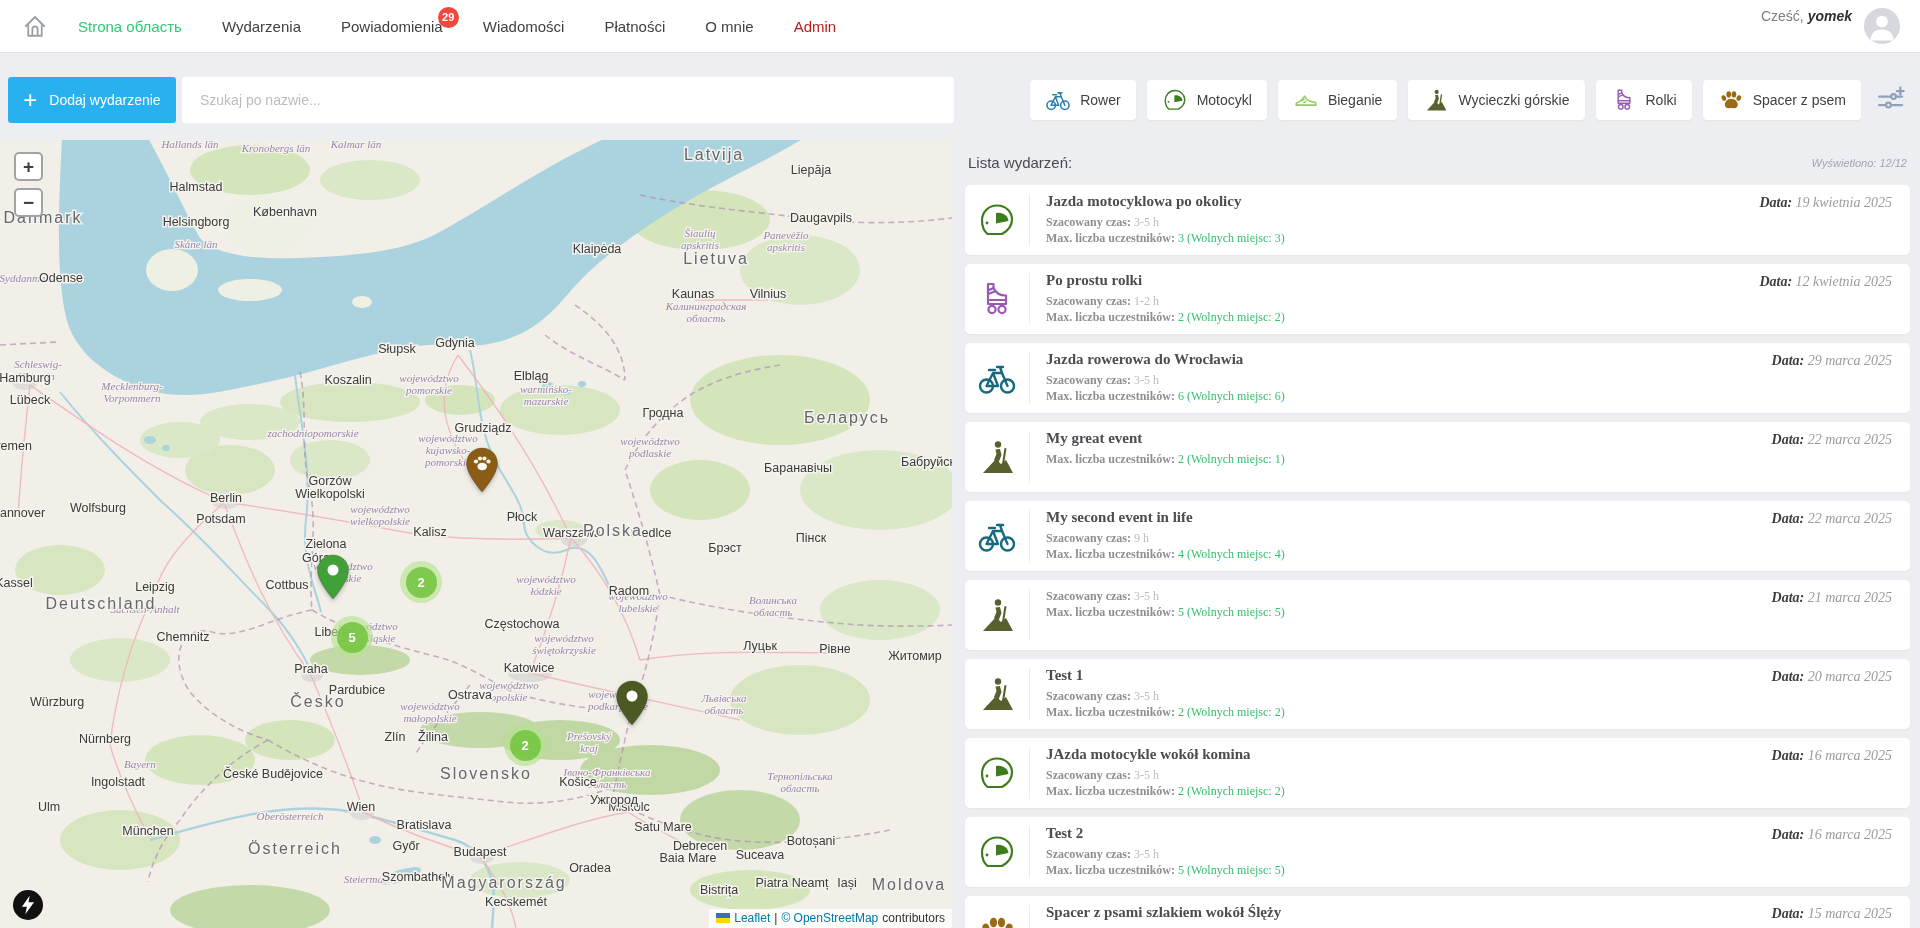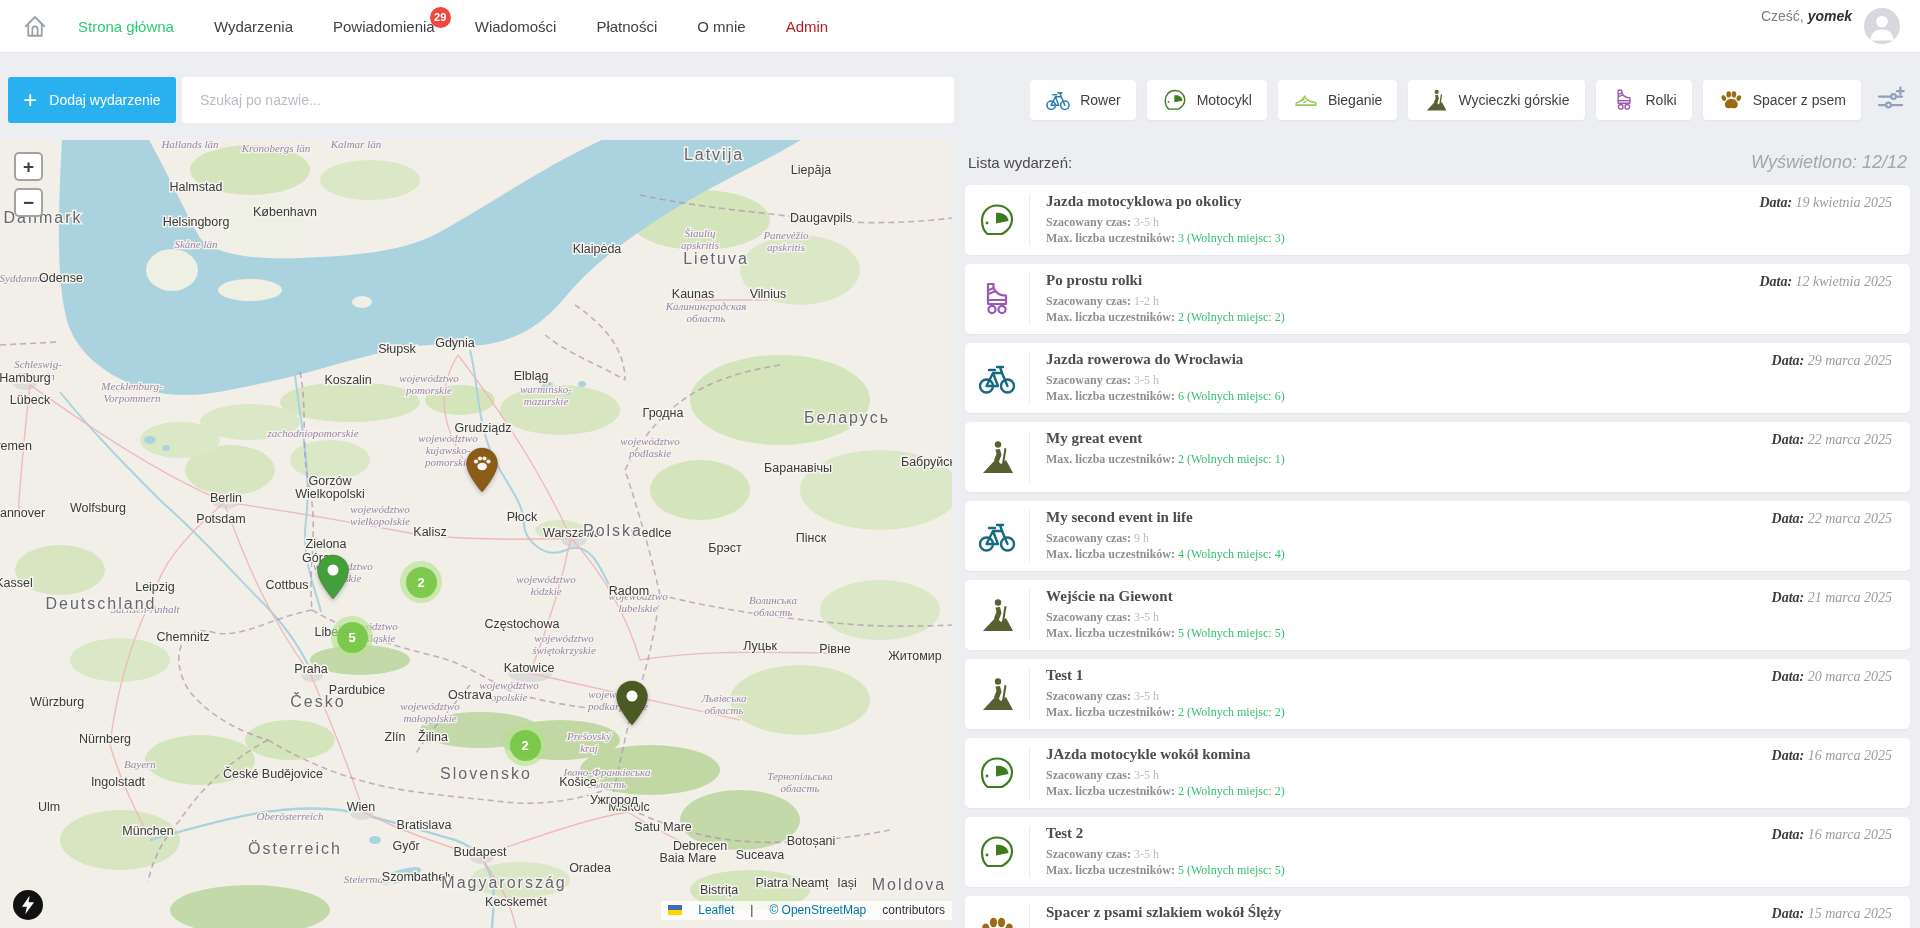--- a/index.html
+++ b/index.html
@@ -33,39 +33,39 @@
   .sliders-btn { background:none; border:none; width:34px; height:34px; color:#8fa0ba; cursor:pointer; margin-left:2px; }
 
   
   .main { display:flex; margin-top:17px; height:788px; }
 
   
   .map { position:relative; width:952px; height:788px; flex:none; overflow:hidden; background:#f2efe9; }
   .map svg.base { position:absolute; inset:0; }
   .zoomctl { position:absolute; top:12px; left:14px; display:flex; flex-direction:column; gap:7px; z-index:30; }
   .zoombtn { width:29px; height:29px; background:#fff; border:2px solid #a3a3a3; border-radius:5px; font-size:19px; font-weight:700; color:#404040; display:flex; align-items:center; justify-content:center; cursor:pointer; font-family:inherit; line-height:1; }
-  .attribution { position:absolute; right:0; bottom:8px; background:rgba(255,255,255,.78); padding:2px 7px 3px 7px; font-size:12px; color:#333; z-index:30; display:flex; align-items:center; gap:16px; }
+  .attribution { position:absolute; right:0; bottom:0; background:rgba(255,255,255,.78); padding:2px 7px 3px 7px; font-size:12px; color:#333; z-index:30; display:flex; align-items:center; gap:4px; }
   .attribution a { color:#0078A8; text-decoration:none; cursor:pointer; }
   .flag { width:14px; height:10px; display:inline-block; }
   .flag .t { display:block; width:100%; height:5px; background:#3c6eb4; }
   .flag .b { display:block; width:100%; height:5px; background:#ffd500; }
   .fab { position:absolute; left:13px; bottom:8px; width:30px; height:30px; border-radius:50%; background:#111; border:none; color:#fff; z-index:30; cursor:pointer; padding:4px; }
   .pin { position:absolute; width:34px; height:46px; z-index:20; cursor:pointer; filter:drop-shadow(0 2px 2px rgba(0,0,0,.25)); }
   .cluster { position:absolute; width:42px; height:42px; border-radius:50%; background:rgba(181,226,140,.62); display:flex; align-items:center; justify-content:center; z-index:18; cursor:pointer; }
   .cluster .inner { width:31px; height:31px; border-radius:50%; background:rgba(115,197,64,.88); color:#fff; font-size:13px; font-weight:700; display:flex; align-items:center; justify-content:center; }
 
   text.city { font-size:12.5px; fill:#3a3a3a; paint-order:stroke; stroke:#f5f3ee; stroke-width:3px; font-family:"Liberation Sans",sans-serif; }
   text.country { font-size:16px; fill:#66666e; letter-spacing:2px; font-weight:500; paint-order:stroke; stroke:#f5f3ee; stroke-width:3px; font-family:"Liberation Sans",sans-serif; }
   text.region { font-size:11px; font-style:italic; fill:#9a86a8; paint-order:stroke; stroke:#f5f3ee; stroke-width:2.5px; font-family:"Liberation Serif",serif; }
 
   
   .events { flex:1; padding:0 10px 0 13px; overflow:hidden; }
   .events-header { height:45px; display:flex; align-items:center; justify-content:space-between; padding:0 3px; }
   .events-title { font-size:15px; color:#4a4a4f; }
-  .events-counter { font-size:18px; font-style:italic; color:#a2a6ad; }
+  .events-counter { font-size:11px; font-style:italic; color:#a2a6ad; }
   .event-card { background:#fff; border-radius:5px; height:70px; margin-bottom:9px; display:flex; box-shadow:0 1px 2px rgba(0,0,0,.04); cursor:pointer;font-family:Liberation Serif, serif; }
   .ev-icon { width:64px; flex:none; display:flex; align-items:center; justify-content:center; }
   .ev-icon .icon { width:40px; height:40px; }
   .ev-divider { width:1px; background:#ececee; margin:9px 0; flex:none; }
   .ev-body { flex:1; padding:8px 16px 0 16px; min-width:0; }
   .ev-title { font-size:15px; font-weight:600; color:#4c4c52; margin-bottom:4px; white-space:nowrap; }
   .ev-row { font-size:12px; line-height:16px; white-space:nowrap; }
   .ev-label { color:#8e8e94; font-weight:700; }
   .ev-val { color:#bcbcc2; }
   .ev-green { color:#35c06f; }
@@ -80,21 +80,21 @@
   <span class="icon home-btn">
     <svg viewBox="0 0 40 40">
         <g stroke="currentColor" fill="none" stroke-width="2.4" stroke-linejoin="round">
           <path d="M7 21 L20 8 L33 21"></path>
           <path d="M11 17.5 V33 H29 V17.5"></path>
           <path d="M16.5 33 V24 a3.5 3.5 0 0 1 7 0 V33"></path>
         </g>
       </svg>
   </span>
   <nav class="nav-items">
-  <span class="nav-item active"><span class="nav-label">Strona główna</span></span>
+  <span class="nav-item active"><span class="nav-label">Strona область</span></span>
 
   <span class="nav-item"><span class="nav-label">Wydarzenia</span></span>
 
   <span class="nav-item"><span class="nav-label">Powiadomienia</span><span class="nav-badge">29</span></span>
 
   <span class="nav-item"><span class="nav-label">Wiadomości</span></span>
 
   <span class="nav-item"><span class="nav-label">Płatności</span></span>
 
   <span class="nav-item"><span class="nav-label">O mnie</span></span>
@@ -668,21 +668,20 @@
               <svg viewBox="0 0 40 40" fill="currentColor">
                 <circle cx="21" cy="7.5" r="3.2"></circle>
                 <path d="M18.5 12.5 L23 12 L24.5 18 L21 27 L17 23 L19.5 17 Z"></path>
                 <path d="M27.5 11 L24.5 30 L26.5 30.5 L29.5 11.5 Z"></path>
                 <path d="M6 36 L19 22 L24 27 L29 23 L36 36 Z"></path>
               </svg>
             </span>
           </div>
     <div class="ev-divider"></div>
     <div class="ev-body">
-      <div class="ev-title">Wejście na Giewont</div>
       <div class="ev-row ev-time-row">
         <span class="ev-label lab-time">Szacowany czas:</span> <span class="ev-val val-time">3-5 h</span>
       </div>
       <div class="ev-row ev-part-row">
         <span class="ev-label lab-part">Max. liczba uczestników:</span> <span class="ev-green val-part">5</span> <span class="ev-green val-free">(Wolnych miejsc: 5)</span>
       </div>
     </div>
     <div class="ev-date">
       <span class="d-label">Data:</span> <span class="d-val">21 marca 2025</span>
     </div>

